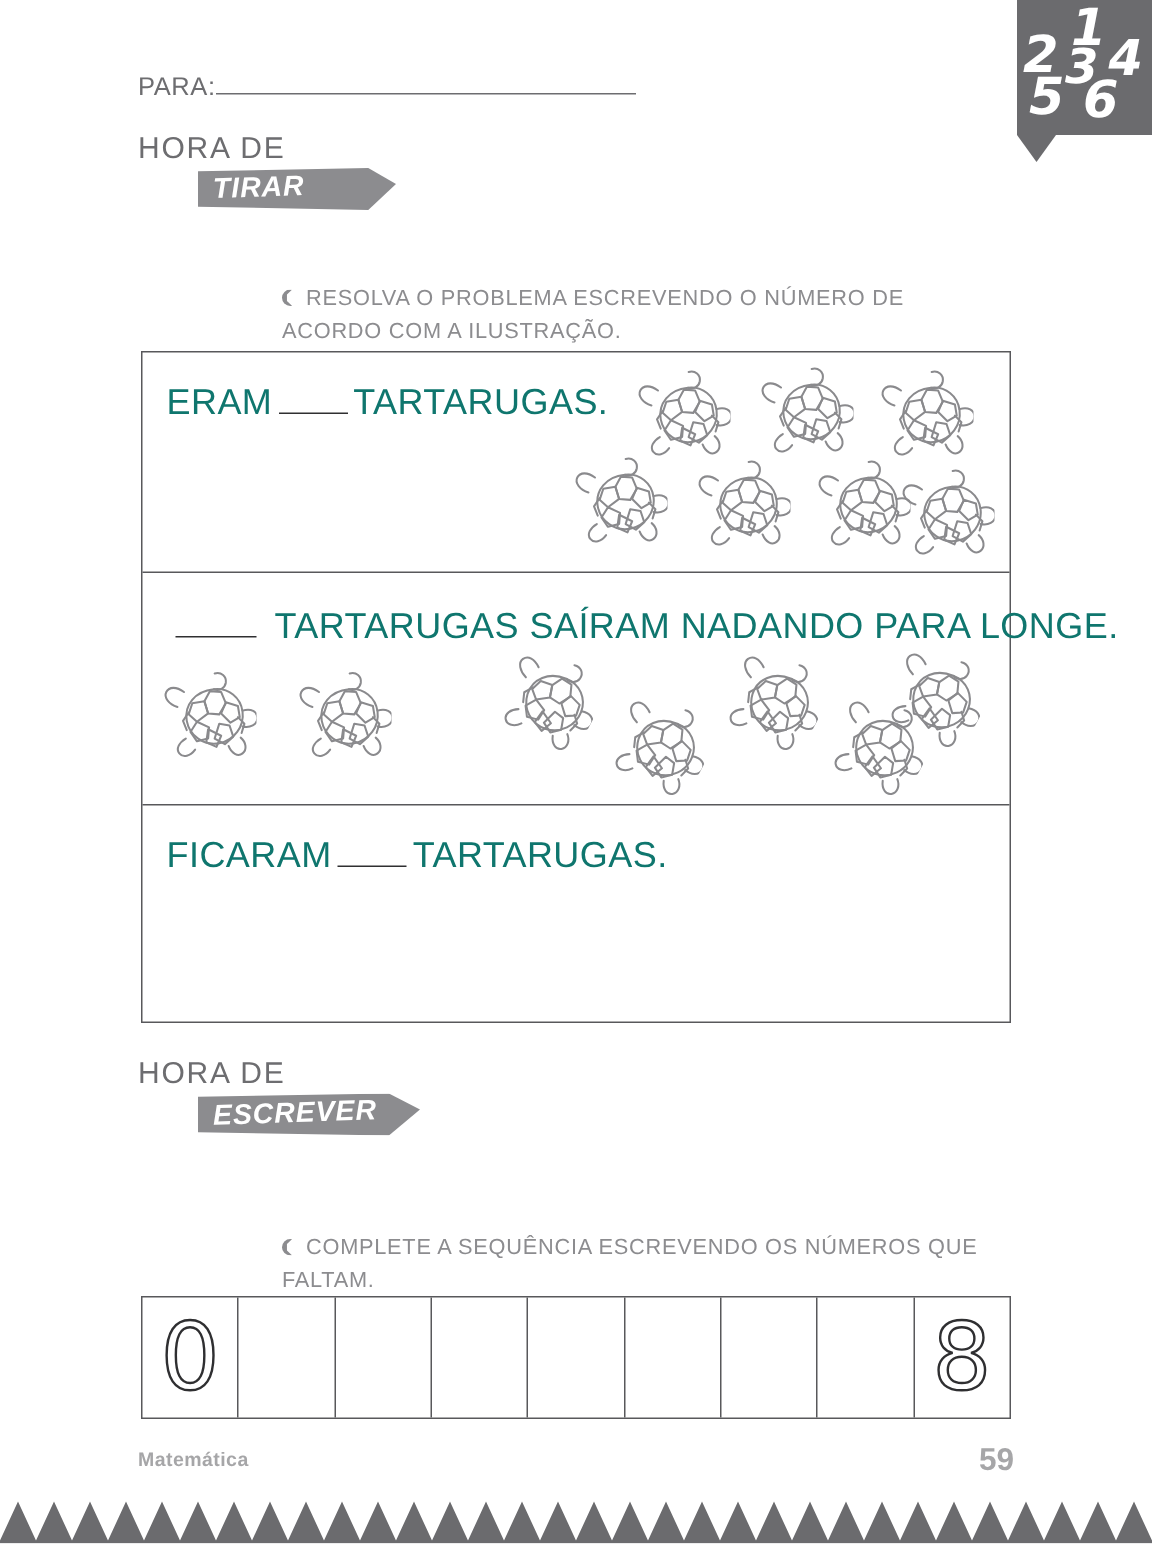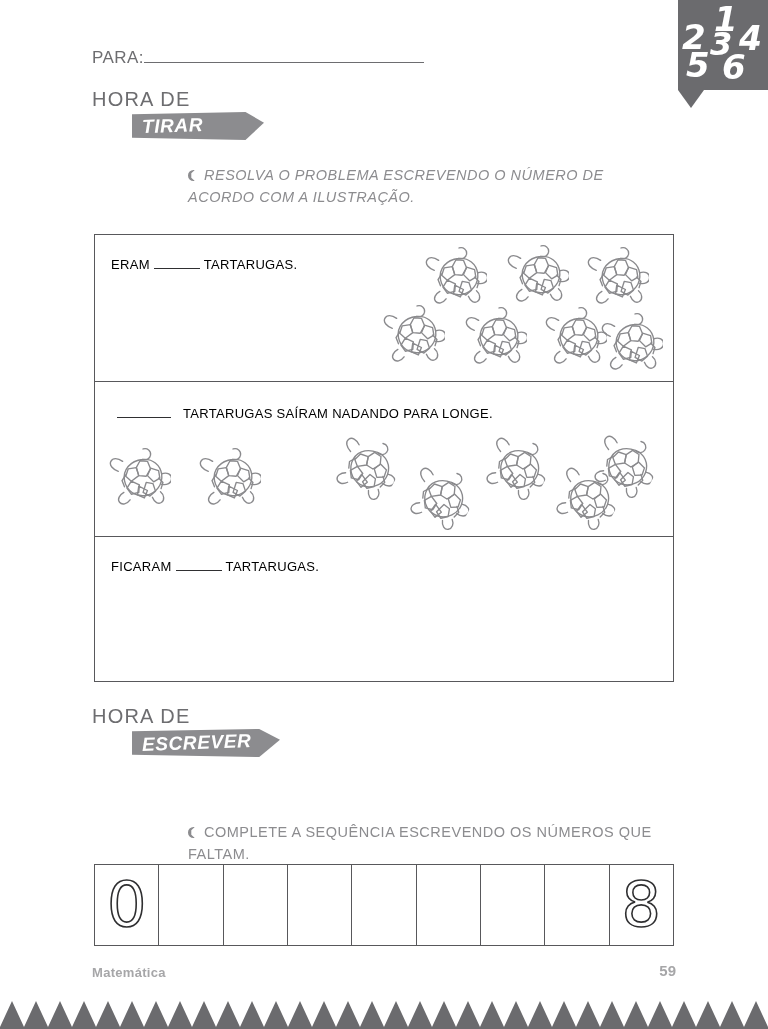--- a/index.html
+++ b/index.html
@@ -128,21 +128,21 @@
     display: inline-block;
     width: 11px;
     height: 11px;
     margin-right: 5px;
     background: #8c8c8f;
     border-radius: 50%;
     clip-path: polygon(0 0, 62% 0, 30% 30%, 30% 70%, 62% 100%, 0 100%);
     vertical-align: -1px;
   }
   .instruction .itxt { display: inline; }
-  #instr-1 { left: 188px; top: 164px; font-style: italic; }
+  #instr-1 { left: 188px; top: 188px; }
   #instr-2 { left: 188px; top: 821px; }
 
   
   #problem-box {
     position: absolute;
     left: 94px;
     top: 234px;
     width: 580px;
     height: 448px;
     border: 1.6px solid #58585b;
@@ -151,22 +151,22 @@
   .prow {
     position: relative;
     box-sizing: border-box;
     width: 100%;
   }
   #prow-1 { height: 147px; border-bottom: 1.6px solid #58585b; }
   #prow-2 { height: 155px; border-bottom: 1.6px solid #58585b; }
   #prow-3 { height: 143px; }
   .ptext {
     position: absolute;
-    font-size: 13px;
-    color: #000000;
+    font-size: 24px;
+    color: #0f766e;
     letter-spacing: .3px;
     white-space: nowrap;
   }
   .ptext .blank {
     display: inline-block;
     border-bottom: 1.9px solid #2f2f31;
     width: 46px;
     height: 13px;
     margin: 0 4px;
   }
@@ -218,21 +218,21 @@
     top: 965px;
     font-size: 13px;
     font-weight: bold;
     color: #a6a6a8;
     letter-spacing: .3px;
   }
   #footer-page {
     position: absolute;
     right: 92px;
     top: 962px;
-    font-size: 15px;
+    font-size: 21px;
     font-weight: bold;
     color: #a6a6a8;
   }
   #zigzag {
     position: absolute;
     left: 0;
     bottom: 0;
     width: 768px;
     height: 30px;
   }

